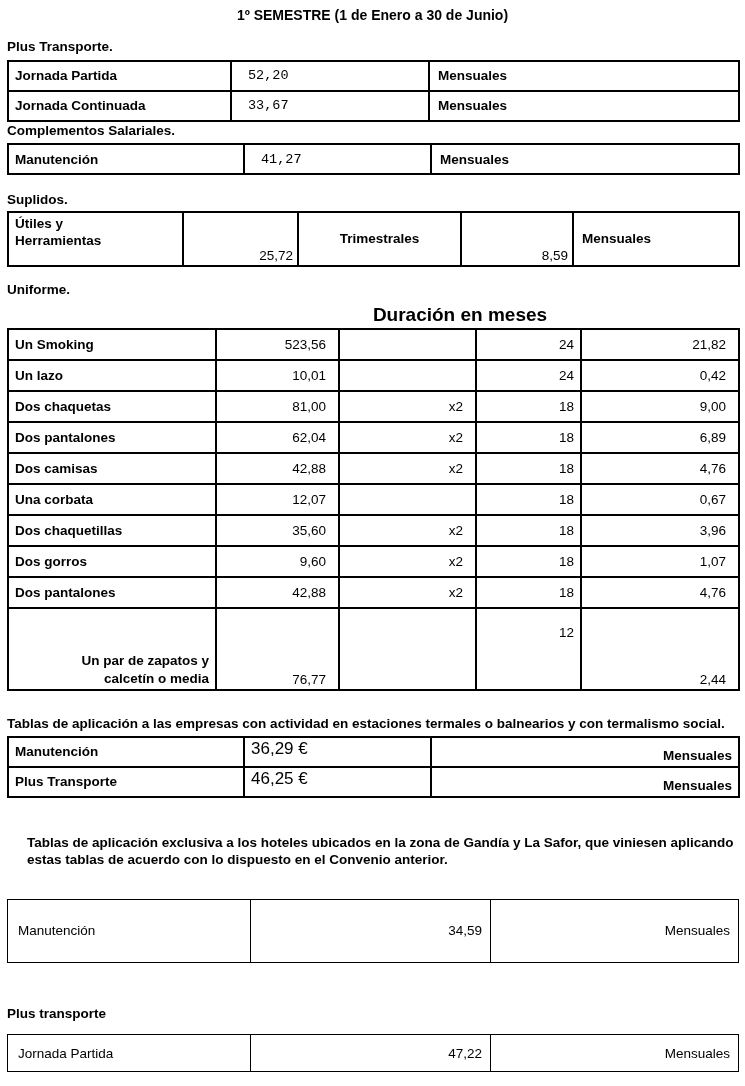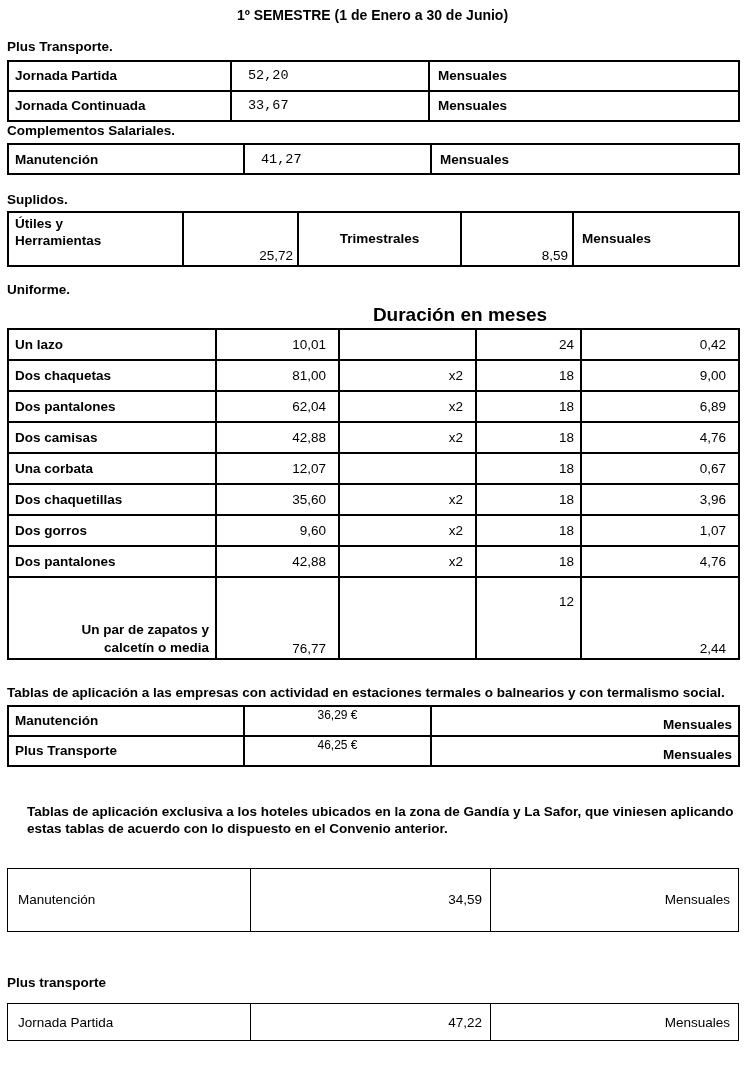--- a/index.html
+++ b/index.html
@@ -63,21 +63,21 @@
   #t4 tr.last td { height:62px;margin-left:20px; }
   #t4 tr.last .u-item { vertical-align:bottom; line-height:1.3;text-align:right; }
   #t4 tr.last .u-item span { display:inline-block; max-width:150px; }
   #t4 tr.last .u-num { vertical-align:bottom; }
   #t4 tr.last .u-months { vertical-align:top; padding-top:16px; }
 
   
   #t5 { margin-top:3px; }
   #t5 td { height:23px; }
   #t5 .c1 { font-weight:bold; padding-left:6px; }
-  #t5 .c2 { vertical-align:top; text-align:center; font-size:12px; padding-top:1px;margin-top:27px; }
+  #t5 .c2 { vertical-align:top; text-align:left; font-size:17px; padding-top:1px;margin-top:27px; }
   #t5 .c3 { font-weight:bold; vertical-align:bottom; text-align:right; padding-bottom:3px; }
 
   
   .tbl-light td { border:1.5px solid #000; font-weight:normal; }
   #t6 { margin-top:30px; }
   #t6 td { height:58px; }
   #t7 { margin-top:12px; }
   #t7 td { height:32px; }
   .tbl-light .c1 { padding-left:10px; }
   .tbl-light .c2 { text-align:right; padding-right:8px; }
@@ -153,20 +153,27 @@
   </div>
   <table id="t4">
     <colgroup>
         <col style="width:208px">
         <col style="width:123px">
         <col style="width:137px">
         <col style="width:105px">
         <col style="width:158px">
       </colgroup>
     <tbody>
+        <tr>
+      <td class="u-item">Un Smoking</td>
+      <td class="u-num">523,56</td>
+      <td class="u-num"></td>
+      <td class="u-months">24</td>
+      <td class="u-num">21,82</td>
+    </tr>
     <tr>
       <td class="u-item">Un lazo</td>
       <td class="u-num">10,01</td>
       <td class="u-num"></td>
       <td class="u-months">24</td>
       <td class="u-num">0,42</td>
     </tr>
     <tr>
       <td class="u-item">Dos chaquetas</td>
       <td class="u-num">81,00</td>

